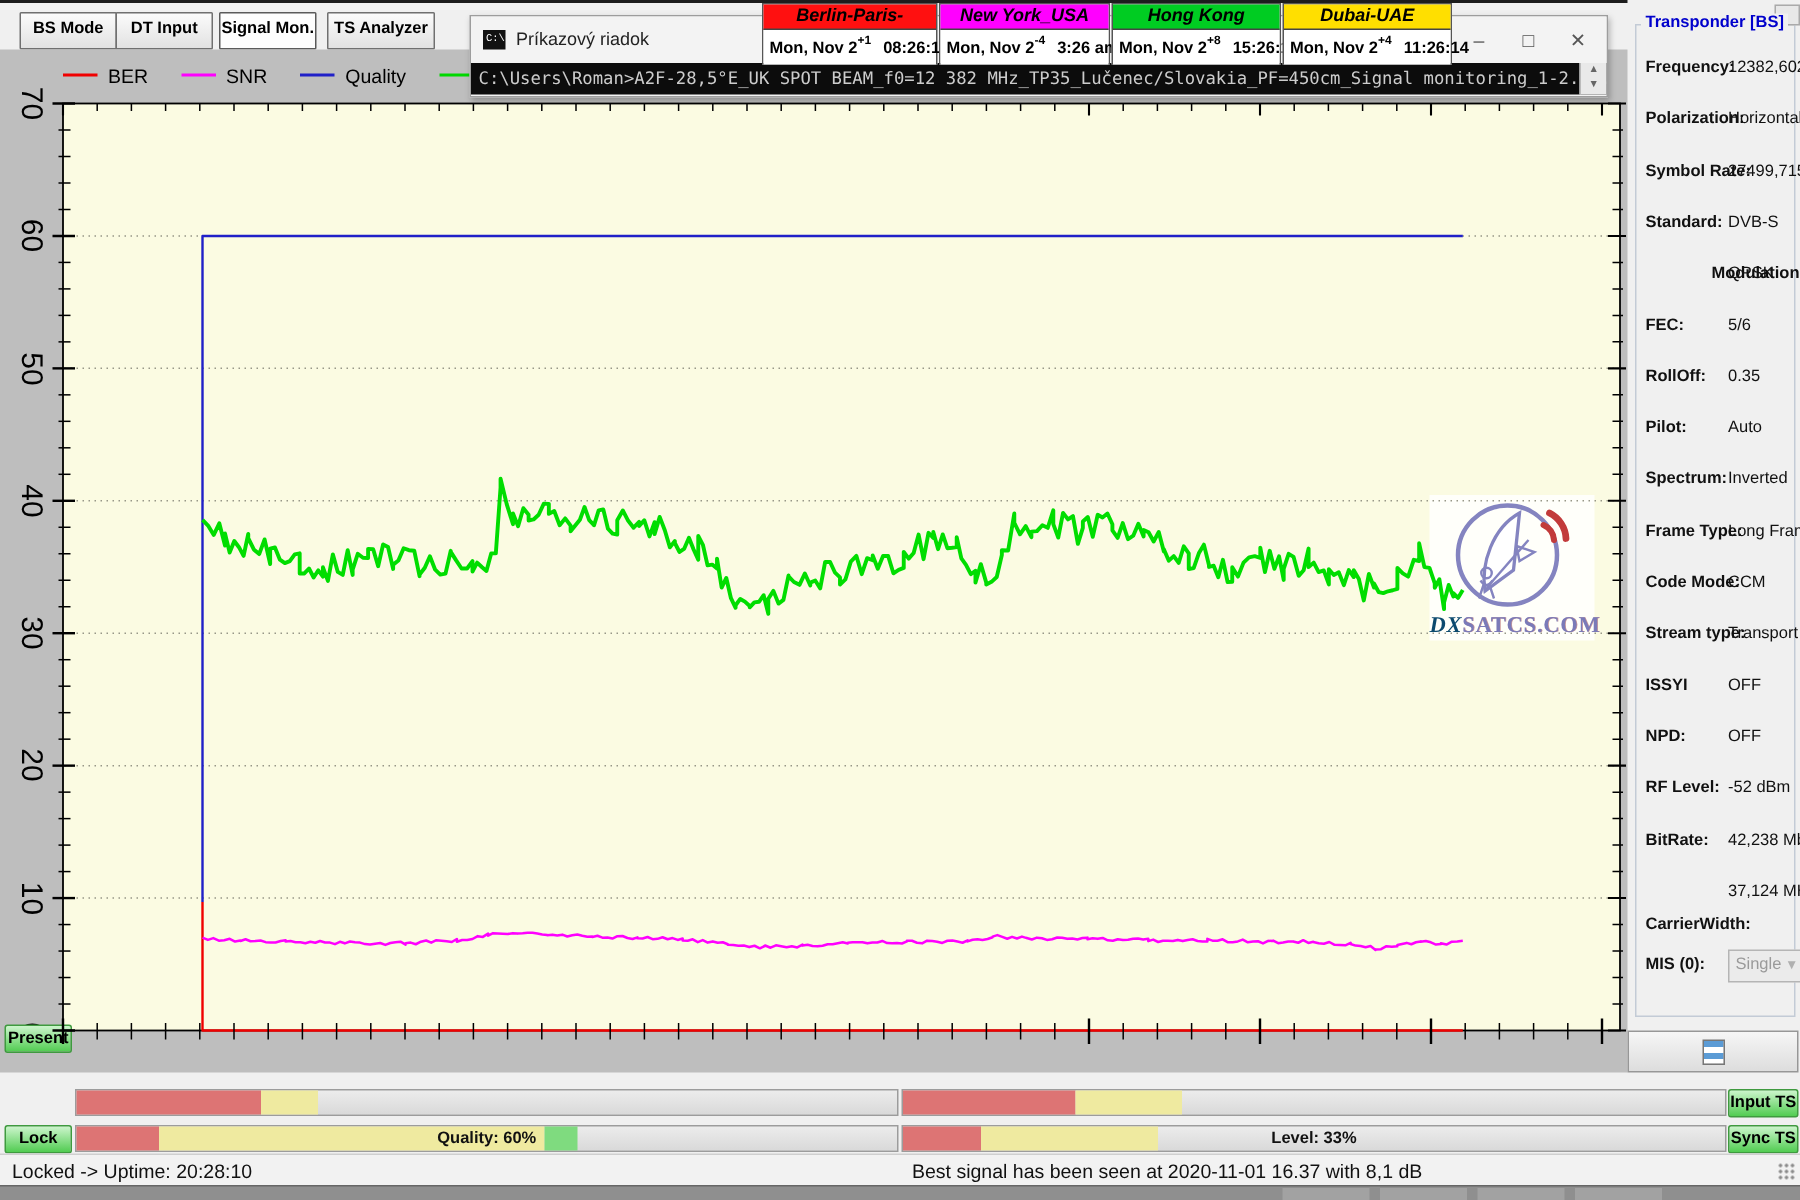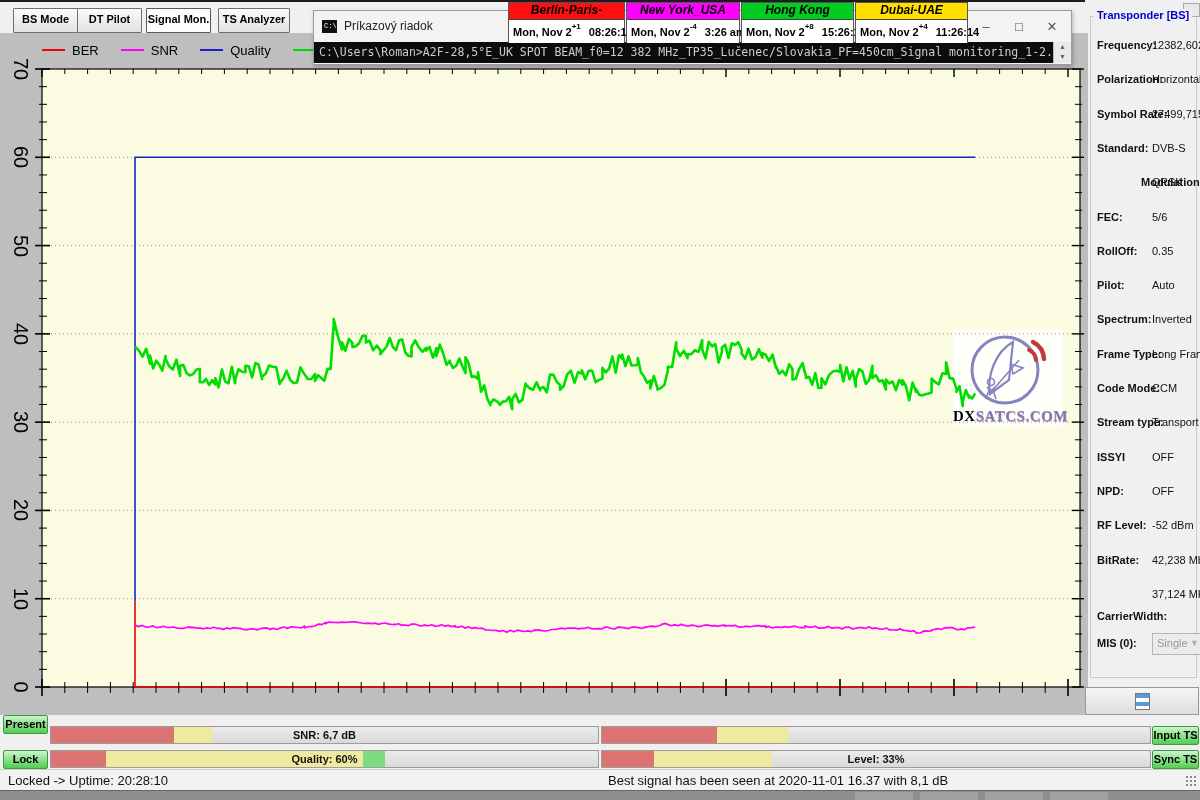--- a/index.html
+++ b/index.html
@@ -12,33 +12,33 @@
   #top-edge{left:0;top:0;width:1085px;height:2px;background:#1c1c1c;}
 
   
   #topbar{left:0;top:6px;width:400px;height:28px;}
   .mode-btn{position:absolute;top:2px;height:23px;border:1px solid #707070;
     background:linear-gradient(#fbfbfb,#e2e2e2);font-size:11px;font-weight:bold;
     color:#000;text-align:center;line-height:21px;border-radius:1px;}
   .mode-btn.active{background:#fdfdfd;border-color:#5a5a5a;}
 
   
-  #chart{left:0;top:33px;width:1085px;height:682px;background:#bebebe;padding-left:24px;}
+  #chart{left:0;top:33px;width:1085px;height:682px;background:#bebebe;}
   #plot{left:42px;top:36px;width:1038px;height:618px;background:#fbfbe2;position:absolute;}
   #legend{position:absolute;left:42px;top:8px;height:18px;display:flex;align-items:center;}
   .lg-dash{display:inline-block;width:23px;height:2px;margin-right:7px;}
   .lg-label{font-size:13px;color:#000;margin-right:22px;}
   .ylab{position:absolute;font-size:20px;color:#000;transform:translate(-50%,-50%) rotate(90deg);
         font-family:"Liberation Sans",sans-serif;}
   #plot-svg{position:absolute;left:0;top:0;pointer-events:none;z-index:3;}
   #logo{position:absolute;left:953px;top:297px;width:110px;height:97px;z-index:2;
         background:rgba(255,255,255,0.82);text-align:center;}
   #logo-text{font-family:"Liberation Serif",serif;font-size:15px;font-weight:bold;
         letter-spacing:0.5px;margin-top:-4px;}
-  #logo-text .dx{color:#000000;}
+  #logo-text .dx{color:#0c4a6e;font-style:italic;}
   #logo-text .rest{color:#7a7ab8;text-shadow:0.5px 0.5px 0 #c99;}
 
   
   #cmdwin{left:313px;top:10px;width:757px;height:53px;z-index:5;
           border:1px solid #9d9d9d;background:#f3f3f3;box-shadow:1px 2px 4px rgba(0,0,0,0.25);}
   #cmd-title{position:absolute;left:0;top:0;right:0;height:31px;background:#f3f3f3;}
   #cmd-icon{position:absolute;left:8px;top:9px;width:15px;height:13px;background:#111;
             color:#fff;font-size:7px;line-height:13px;text-align:left;padding-left:2px;
             font-family:"Liberation Mono",monospace;box-sizing:border-box;}
   #cmd-title-text{position:absolute;left:30px;top:8px;font-size:12px;color:#222;}
@@ -99,21 +99,21 @@
   #taskbar{left:0;top:790px;width:1200px;height:10px;background:#8f8f8f;border-top:1px solid #666;}
   .tb-seg{position:absolute;top:1px;height:8px;width:58px;background:#a2a2a2;}
 </style>
 </head>
 <body>
 
 <div id="top-edge" class="abs"></div>
 
 <div id="topbar" class="abs">
     <div class="mode-btn" style="left: 13px; width: 63px;">BS Mode</div>
-    <div class="mode-btn" style="left: 77px; width: 63px;">DT Pilot</div>
+    <div class="mode-btn" style="left: 77px; width: 63px;">DT Input</div>
     <div class="mode-btn active" style="left: 146px; width: 63px;">Signal Mon.</div>
     <div class="mode-btn" style="left: 218px; width: 70px;">TS Analyzer (OK)</div>
   </div>
 
 <div id="chart" class="abs">
   <div id="plot"></div>
   <div id="legend">
       <span class="lg-dash" style="background: rgb(240, 0, 0);"></span>
       <span class="lg-label">BER</span>
       <span class="lg-dash" style="background: rgb(255, 0, 255);"></span>
@@ -413,25 +413,24 @@
       <div class="tp-label" style="top: 637px;">MIS (0):</div>
       <div id="mis-select" style="top: 633px;">Single<span class="chev">▼</span></div>
     </div>
 </div>
 <div id="corner-box" class="abs"></div>
 <div id="save-btn" class="abs">
   <div id="save-icon"></div>
 </div>
 
 <div id="bars" class="abs" style="left:0;top:0;">
-    <div class="sig-btn" style="left: 3px; top: 683px; width: 43px; margin-top: 32px;">Present</div>
+    <div class="sig-btn" style="left: 3px; top: 683px; width: 43px;">Present</div>
     <div class="sig-bar" style="left: 50px; top: 726px; width: 547px;">
       <div class="seg" style="left: 0%; width: 22.5%; background: rgb(221, 116, 116);"></div>
       <div class="seg" style="left: 22.5%; width: 7%; background: rgb(239, 234, 160);"></div>
-      <div class="bar-label">SNR: 6,7 dB</div>
     </div>
     <div class="sig-bar" style="left: 601px; top: 726px; width: 548px;">
       <div class="seg" style="left: 0%; width: 21%; background: rgb(221, 116, 116);"></div>
       <div class="seg" style="left: 21%; width: 13%; background: rgb(239, 234, 160);"></div>
     </div>
     <div class="sig-btn" style="left: 1152px; top: 726px; width: 45px;">Input TS</div>
     <div class="sig-btn" style="left: 3px; top: 750px; width: 43px;">Lock</div>
     <div class="sig-bar" style="left: 50px; top: 750px; width: 547px;">
       <div class="seg" style="left: 0%; width: 10%; background: rgb(221, 116, 116);"></div>
       <div class="seg" style="left: 10%; width: 47%; background: rgb(239, 234, 160);"></div>

